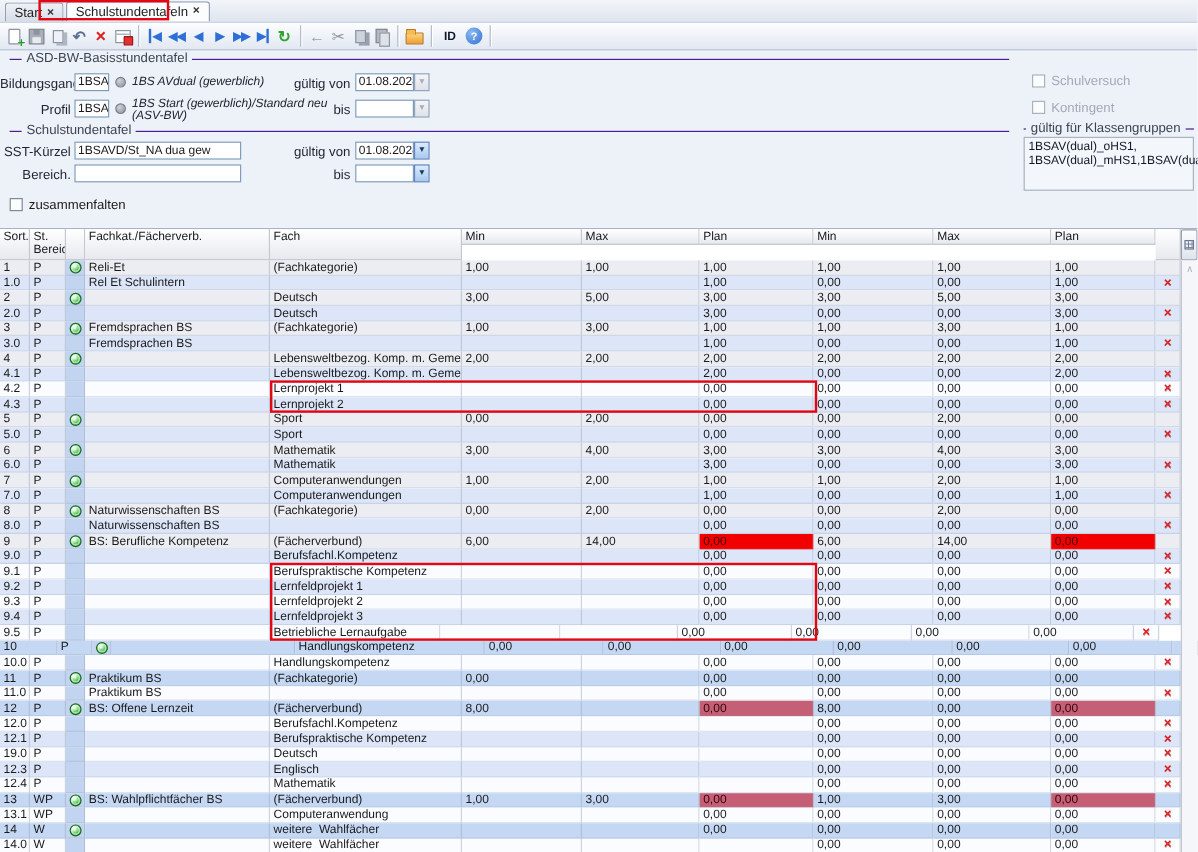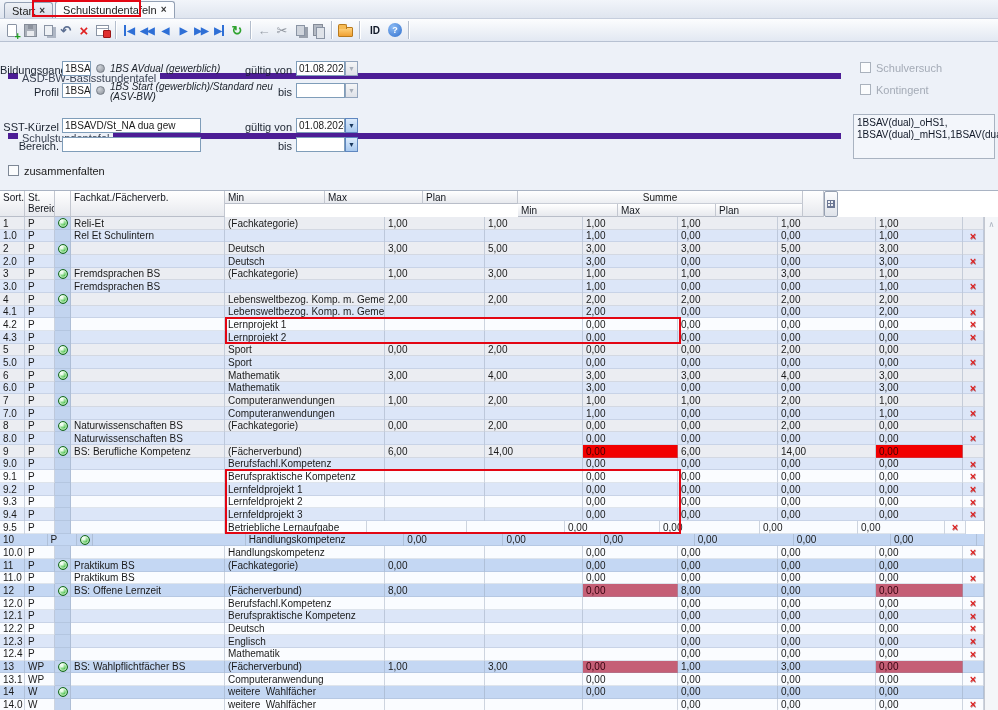--- a/index.html
+++ b/index.html
@@ -37,21 +37,21 @@
   .ic-form::after { content:""; position:absolute; right:-3px; bottom:-3px; width:6px; height:6px; background:#e03030; border-radius:1px; border:1px solid #9c1616; }
   .ic-paste { width:10px; height:12px; background:#b4bac4; border:1px solid #858c98; position:relative; }
   .ic-paste::after { content:""; position:absolute; left:2px; top:2px; width:7px; height:10px; background:#dfe3e9; border:1px solid #8a94a4; }
   .ic-folder { width:15px; height:10px; background:linear-gradient(#ffd37d,#f0a032); border:1px solid #b97a1d; border-radius:1px; position:relative; margin-top:3px; }
   .ic-folder::before { content:""; position:absolute; top:-4px; left:-1px; width:7px; height:4px; background:#f6bb55; border:1px solid #b97a1d; border-bottom:none; border-radius:2px 2px 0 0; }
   .ic-help { width:14px; height:14px; border-radius:50%; background:radial-gradient(circle at 35% 30%, #8cbbf4, #2f6fce); color:#fff; font-size:9px; font-weight:bold; display:flex; align-items:center; justify-content:center; }
   #id-btn { font-size:10px; font-weight:bold; color:#101827; padding:0 4px; }
 
   
   #formarea { position:absolute; left:0; top:42px; width:998px; height:148px; font-size:11px; }
-  .grp { position:absolute; border-top:6px solid #4c1d95;margin-top:24px; }
+  .grp { position:absolute; border-top:1px solid #4c1d95; }
   .grp > .grp-title { position:absolute; top:-7px; left:10px; background:#edf1f8; padding:0 4px; color:#3c4454; font-size:11px; }
   .flabel { position:absolute; text-align:right; color:#1c2430; }
   .fin { position:absolute; background:#fff; border:1px solid #7f9db9; font-size:10px; padding:1px 2px; height:15px; line-height:12px; overflow:hidden; white-space:nowrap; }
   .combo-arrow { position:absolute; width:13px; height:15px; border:1px solid #93a5bd; display:flex; align-items:center; justify-content:center; font-size:7px; }
   .combo-arrow.off { background:linear-gradient(#f4f5f7,#dfe2e8); color:#a7aeba; }
   .combo-arrow.on  { background:linear-gradient(#dcebfc,#a8c9ef); color:#17365c; border-color:#5f87c0; }
   .led { position:absolute; width:9px; height:9px; border-radius:50%;
     background:radial-gradient(circle at 35% 30%, #cfd3d9, #8d939c); border:1px solid #777e88; }
   .idesc { position:absolute; font-style:italic; font-size:10px; color:#20262e; line-height:10px; }
   .cb { position:absolute; width:11px; height:11px; background:#fbfcfd; border:1px solid #aab2bd; }
@@ -236,29 +236,29 @@
   <div class="cb-label" style="left:24px; top:123px;">zusammenfalten</div>
 </div>
 
 <div id="tablewrap">
   <div id="thead">
       <div class="th merged" style="width:25px">Sort.</div>
       <div class="th merged" style="width:30px">St.
 Bereich</div>
       <div class="th merged" style="width:16px"></div>
       <div class="th merged" style="width:154px">Fachkat./Fächerverb.</div>
+      <div class="th merged" style="width:160px">Fach</div>
       <div class="thgroup" style="width:293px">
         <div class="subs">
           <div class="th" style="width:100px">Min</div>
           <div class="th" style="width:98px">Max</div>
           <div class="th" style="width:95px">Plan</div>
         </div>
       </div>
       <div class="thgroup" style="width:285px">
-        <div class="gcap">Summe</div>
         <div class="subs">
           <div class="th" style="width:100px">Min</div>
           <div class="th" style="width:98px">Max</div>
           <div class="th" style="width:87px">Plan</div>
         </div>
       </div>
       <div class="th merged" style="width:21px"></div>
       <div id="corner-btn">
         <span class="gridglyph"></span>
       </div>
@@ -706,21 +706,21 @@
         <div class="cell shade-pblue" style="width:160px">Berufspraktische Kompetenz</div>
         <div class="cell shade-pblue" style="width:100px"></div>
         <div class="cell shade-pblue" style="width:98px"></div>
         <div class="cell shade-pblue" style="width:95px"></div>
         <div class="cell shade-pblue" style="width:100px">0,00</div>
         <div class="cell shade-pblue" style="width:98px">0,00</div>
         <div class="cell shade-pblue" style="width:87px">0,00</div>
         <div class="cell shade-pblue delcol" style="width:21px"><span class="xmark">×</span></div>
       </div>
       <div class="row">
-        <div class="cell shade-white" style="width:25px">12.2</div>
+        <div class="cell shade-white" style="width:25px">19.0</div>
         <div class="cell shade-white" style="width:30px">P</div>
         <div class="cell iconcol" style="width:16px"></div>
         <div class="cell shade-white" style="width:154px"></div>
         <div class="cell shade-white" style="width:160px">Deutsch</div>
         <div class="cell shade-white" style="width:100px"></div>
         <div class="cell shade-white" style="width:98px"></div>
         <div class="cell shade-white" style="width:95px"></div>
         <div class="cell shade-white" style="width:100px">0,00</div>
         <div class="cell shade-white" style="width:98px">0,00</div>
         <div class="cell shade-white" style="width:87px">0,00</div>

